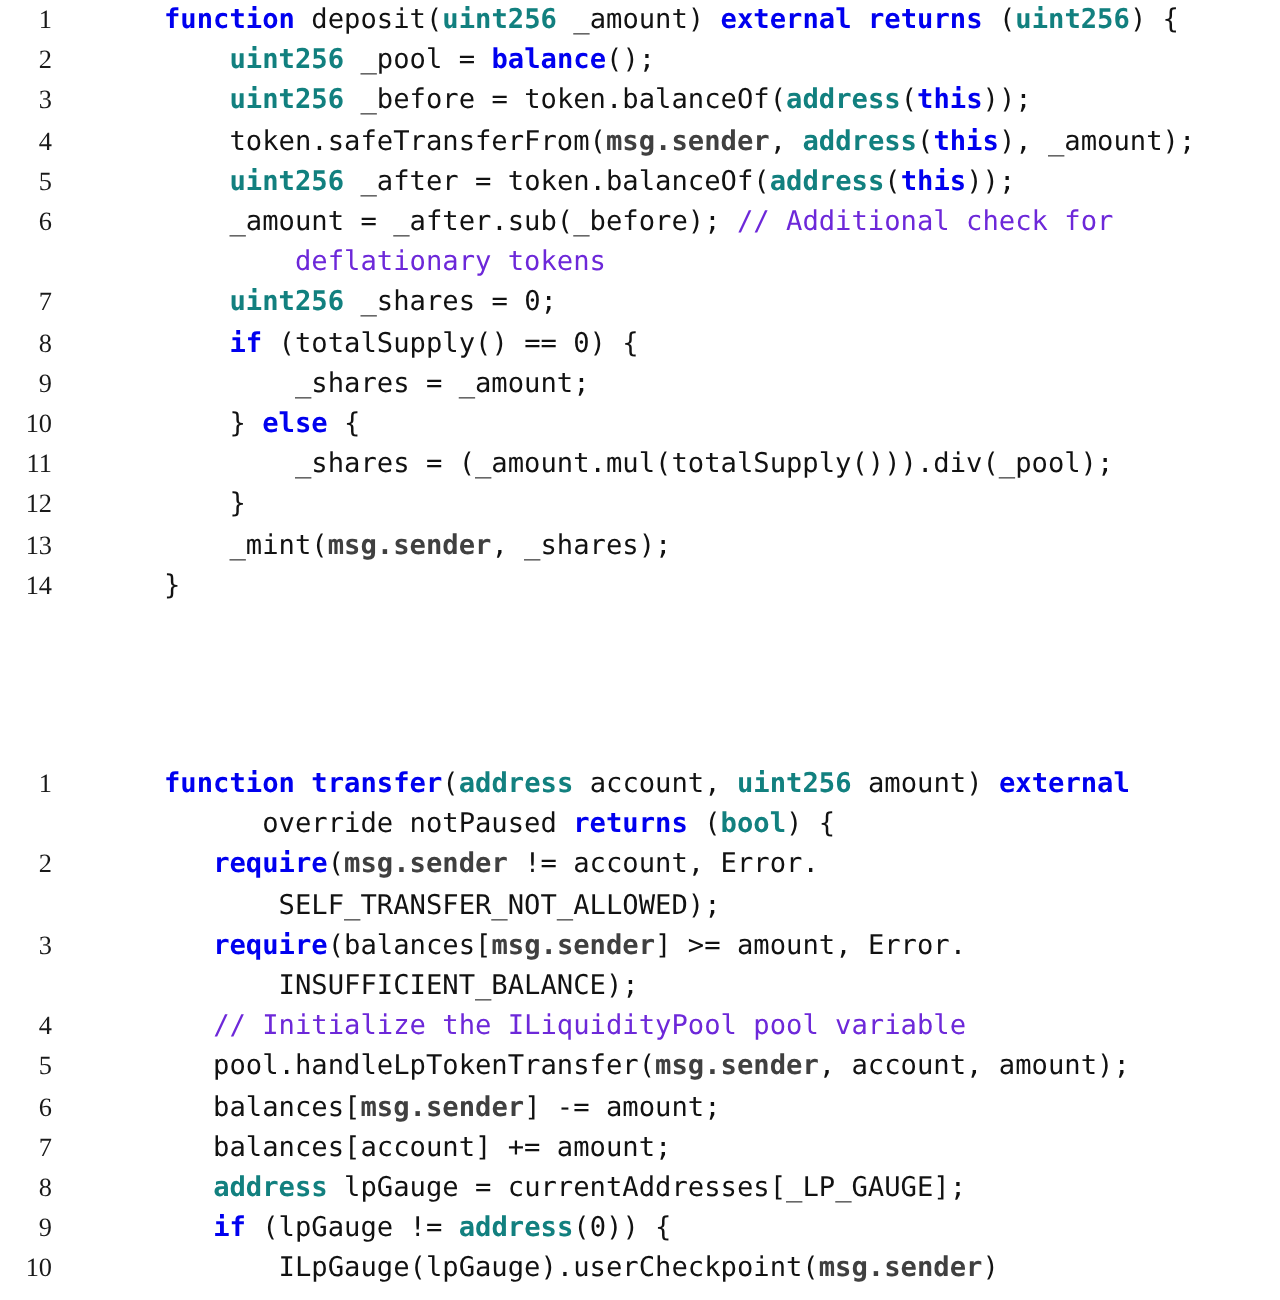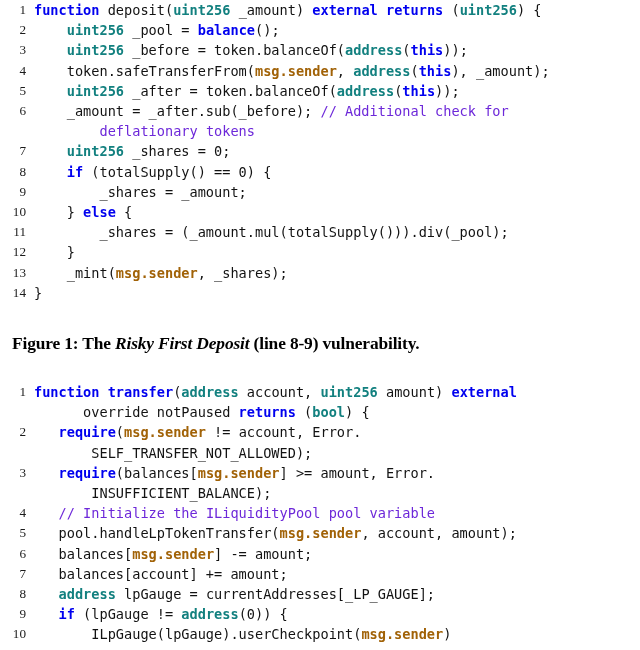--- a/index.html
+++ b/index.html
@@ -37,26 +37,27 @@
     width: 20px;
     text-align: right;
     font-family: "Liberation Serif", "DejaVu Serif", serif;
     font-size: 13.2px;
     line-height: 20.2px;
     color: #1a1a1a;
     letter-spacing: 0px;
   }
   .code-text {
     display: block;
+    margin-left: 48px;
   }
 
   
   .k  { color: #0000ef; font-weight: bold; }   
   .t  { color: #12807f; font-weight: bold; }   
-  .m  { color: #a16207; font-weight: bold; }   
+  .m  { color: #404040; font-weight: bold; }   
   .c  { color: #6d28d9; }                      
   .p  { color: #121212; }                      
 
   
   .caption {
     font-family: "Liberation Serif", "DejaVu Serif", serif;
     font-size: 17.4px;
     font-weight: bold;
     color: #000000;
     letter-spacing: -0.15px;
@@ -69,19 +70,16 @@
   #caption1 { position: absolute; left: 12px; top: 333px; }
   #block2 { position: absolute; left: 6px; top: 382px; width: 634px; }
 </style>
 </head>
 <body>
 
 <div id="page">
 
   <div id="block1" class="listing"><div class="code-line"><span class="lineno">1</span><span class="code-text"><span class="k">function</span><span class="p"> deposit(</span><span class="t">uint256</span><span class="p"> _amount) </span><span class="k">external</span><span class="p"> </span><span class="k">returns</span><span class="p"> (</span><span class="t">uint256</span><span class="p">) {</span></span></div><div class="code-line"><span class="lineno">2</span><span class="code-text"><span class="p">    </span><span class="t">uint256</span><span class="p"> _pool = </span><span class="k">balance</span><span class="p">();</span></span></div><div class="code-line"><span class="lineno">3</span><span class="code-text"><span class="p">    </span><span class="t">uint256</span><span class="p"> _before = token.balanceOf(</span><span class="t">address</span><span class="p">(</span><span class="k">this</span><span class="p">));</span></span></div><div class="code-line"><span class="lineno">4</span><span class="code-text"><span class="p">    token.safeTransferFrom(</span><span class="m">msg.sender</span><span class="p">, </span><span class="t">address</span><span class="p">(</span><span class="k">this</span><span class="p">), _amount);</span></span></div><div class="code-line"><span class="lineno">5</span><span class="code-text"><span class="p">    </span><span class="t">uint256</span><span class="p"> _after = token.balanceOf(</span><span class="t">address</span><span class="p">(</span><span class="k">this</span><span class="p">));</span></span></div><div class="code-line"><span class="lineno">6</span><span class="code-text"><span class="p">    _amount = _after.sub(_before); </span><span class="c">// Additional check for</span></span></div><div class="code-line cont"><span class="code-text"><span class="p">        </span><span class="c">deflationary tokens</span></span></div><div class="code-line"><span class="lineno">7</span><span class="code-text"><span class="p">    </span><span class="t">uint256</span><span class="p"> _shares = 0;</span></span></div><div class="code-line"><span class="lineno">8</span><span class="code-text"><span class="p">    </span><span class="k">if</span><span class="p"> (totalSupply() == 0) {</span></span></div><div class="code-line"><span class="lineno">9</span><span class="code-text"><span class="p">        _shares = _amount;</span></span></div><div class="code-line"><span class="lineno">10</span><span class="code-text"><span class="p">    } </span><span class="k">else</span><span class="p"> {</span></span></div><div class="code-line"><span class="lineno">11</span><span class="code-text"><span class="p">        _shares = (_amount.mul(totalSupply())).div(_pool);</span></span></div><div class="code-line"><span class="lineno">12</span><span class="code-text"><span class="p">    }</span></span></div><div class="code-line"><span class="lineno">13</span><span class="code-text"><span class="p">    _mint(</span><span class="m">msg.sender</span><span class="p">, _shares);</span></span></div><div class="code-line"><span class="lineno">14</span><span class="code-text"><span class="p">}</span></span></div></div>
 
-  <div id="caption1" class="caption">
-    <span>Figure 1: The </span><span class="it">Risky First Deposit</span><span> (line 8-9) vulnerability.</span>
-  </div>
 
   <div id="block2" class="listing"><div class="code-line"><span class="lineno">1</span><span class="code-text"><span class="k">function</span><span class="p"> </span><span class="k">transfer</span><span class="p">(</span><span class="t">address</span><span class="p"> account, </span><span class="t">uint256</span><span class="p"> amount) </span><span class="k">external</span></span></div><div class="code-line cont"><span class="code-text"><span class="p">      override notPaused </span><span class="k">returns</span><span class="p"> (</span><span class="t">bool</span><span class="p">) {</span></span></div><div class="code-line"><span class="lineno">2</span><span class="code-text"><span class="p">   </span><span class="k">require</span><span class="p">(</span><span class="m">msg.sender</span><span class="p"> != account, Error.</span></span></div><div class="code-line cont"><span class="code-text"><span class="p">       SELF_TRANSFER_NOT_ALLOWED);</span></span></div><div class="code-line"><span class="lineno">3</span><span class="code-text"><span class="p">   </span><span class="k">require</span><span class="p">(balances[</span><span class="m">msg.sender</span><span class="p">] &gt;= amount, Error.</span></span></div><div class="code-line cont"><span class="code-text"><span class="p">       INSUFFICIENT_BALANCE);</span></span></div><div class="code-line"><span class="lineno">4</span><span class="code-text"><span class="p">   </span><span class="c">// Initialize the ILiquidityPool pool variable</span></span></div><div class="code-line"><span class="lineno">5</span><span class="code-text"><span class="p">   pool.handleLpTokenTransfer(</span><span class="m">msg.sender</span><span class="p">, account, amount);</span></span></div><div class="code-line"><span class="lineno">6</span><span class="code-text"><span class="p">   balances[</span><span class="m">msg.sender</span><span class="p">] -= amount;</span></span></div><div class="code-line"><span class="lineno">7</span><span class="code-text"><span class="p">   balances[account] += amount;</span></span></div><div class="code-line"><span class="lineno">8</span><span class="code-text"><span class="p">   </span><span class="t">address</span><span class="p"> lpGauge = currentAddresses[_LP_GAUGE];</span></span></div><div class="code-line"><span class="lineno">9</span><span class="code-text"><span class="p">   </span><span class="k">if</span><span class="p"> (lpGauge != </span><span class="t">address</span><span class="p">(0)) {</span></span></div><div class="code-line"><span class="lineno">10</span><span class="code-text"><span class="p">       ILpGauge(lpGauge).userCheckpoint(</span><span class="m">msg.sender</span><span class="p">)</span></span></div></div>
 
 </div>
 
 </body></html>

